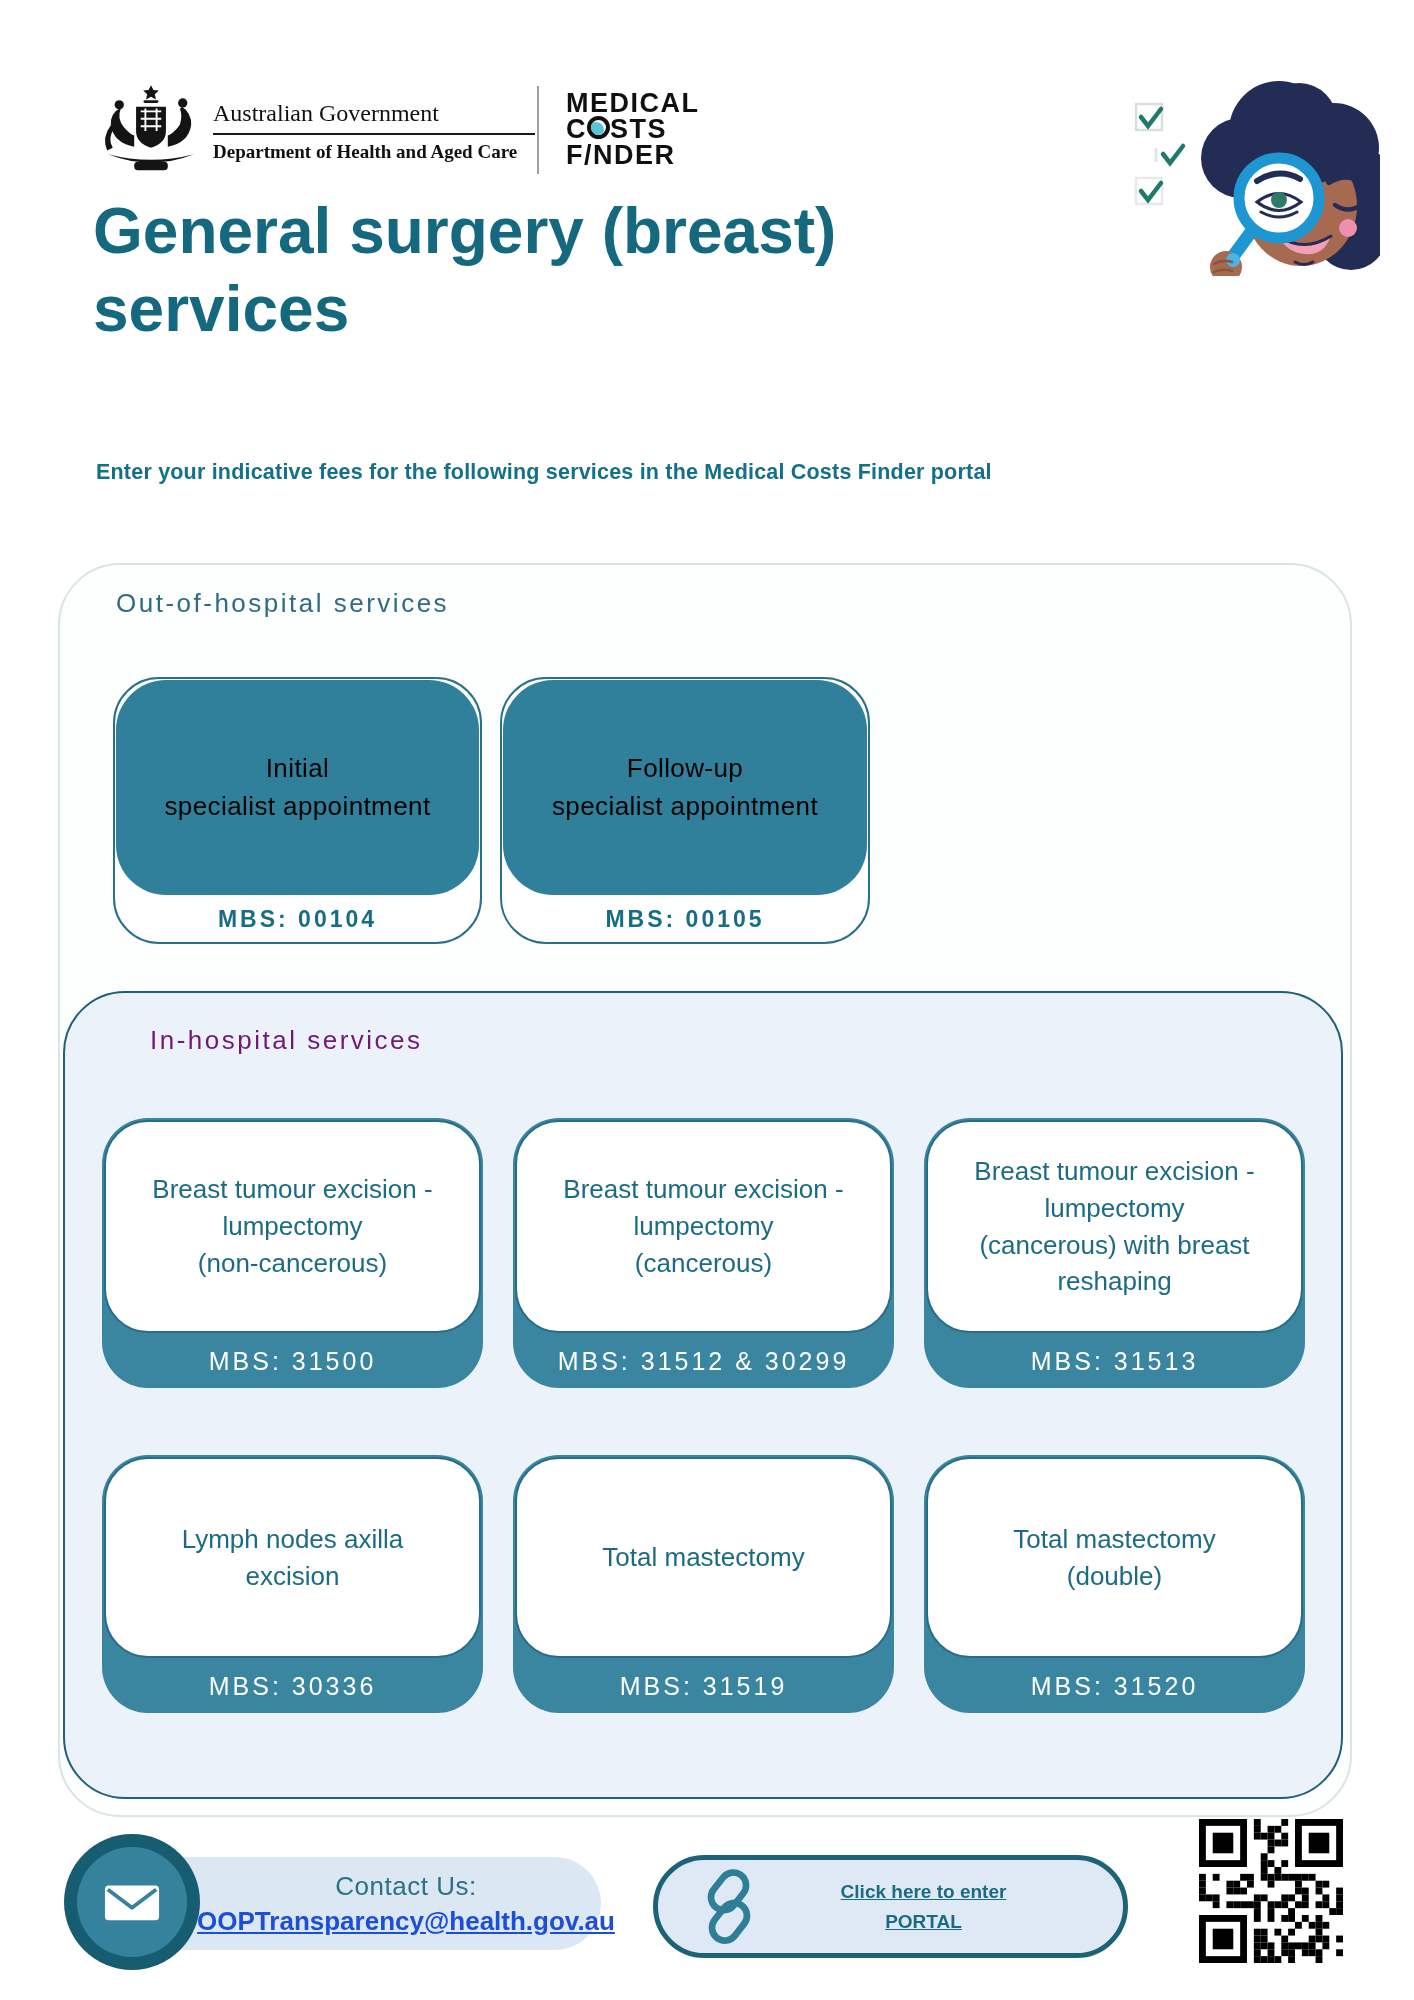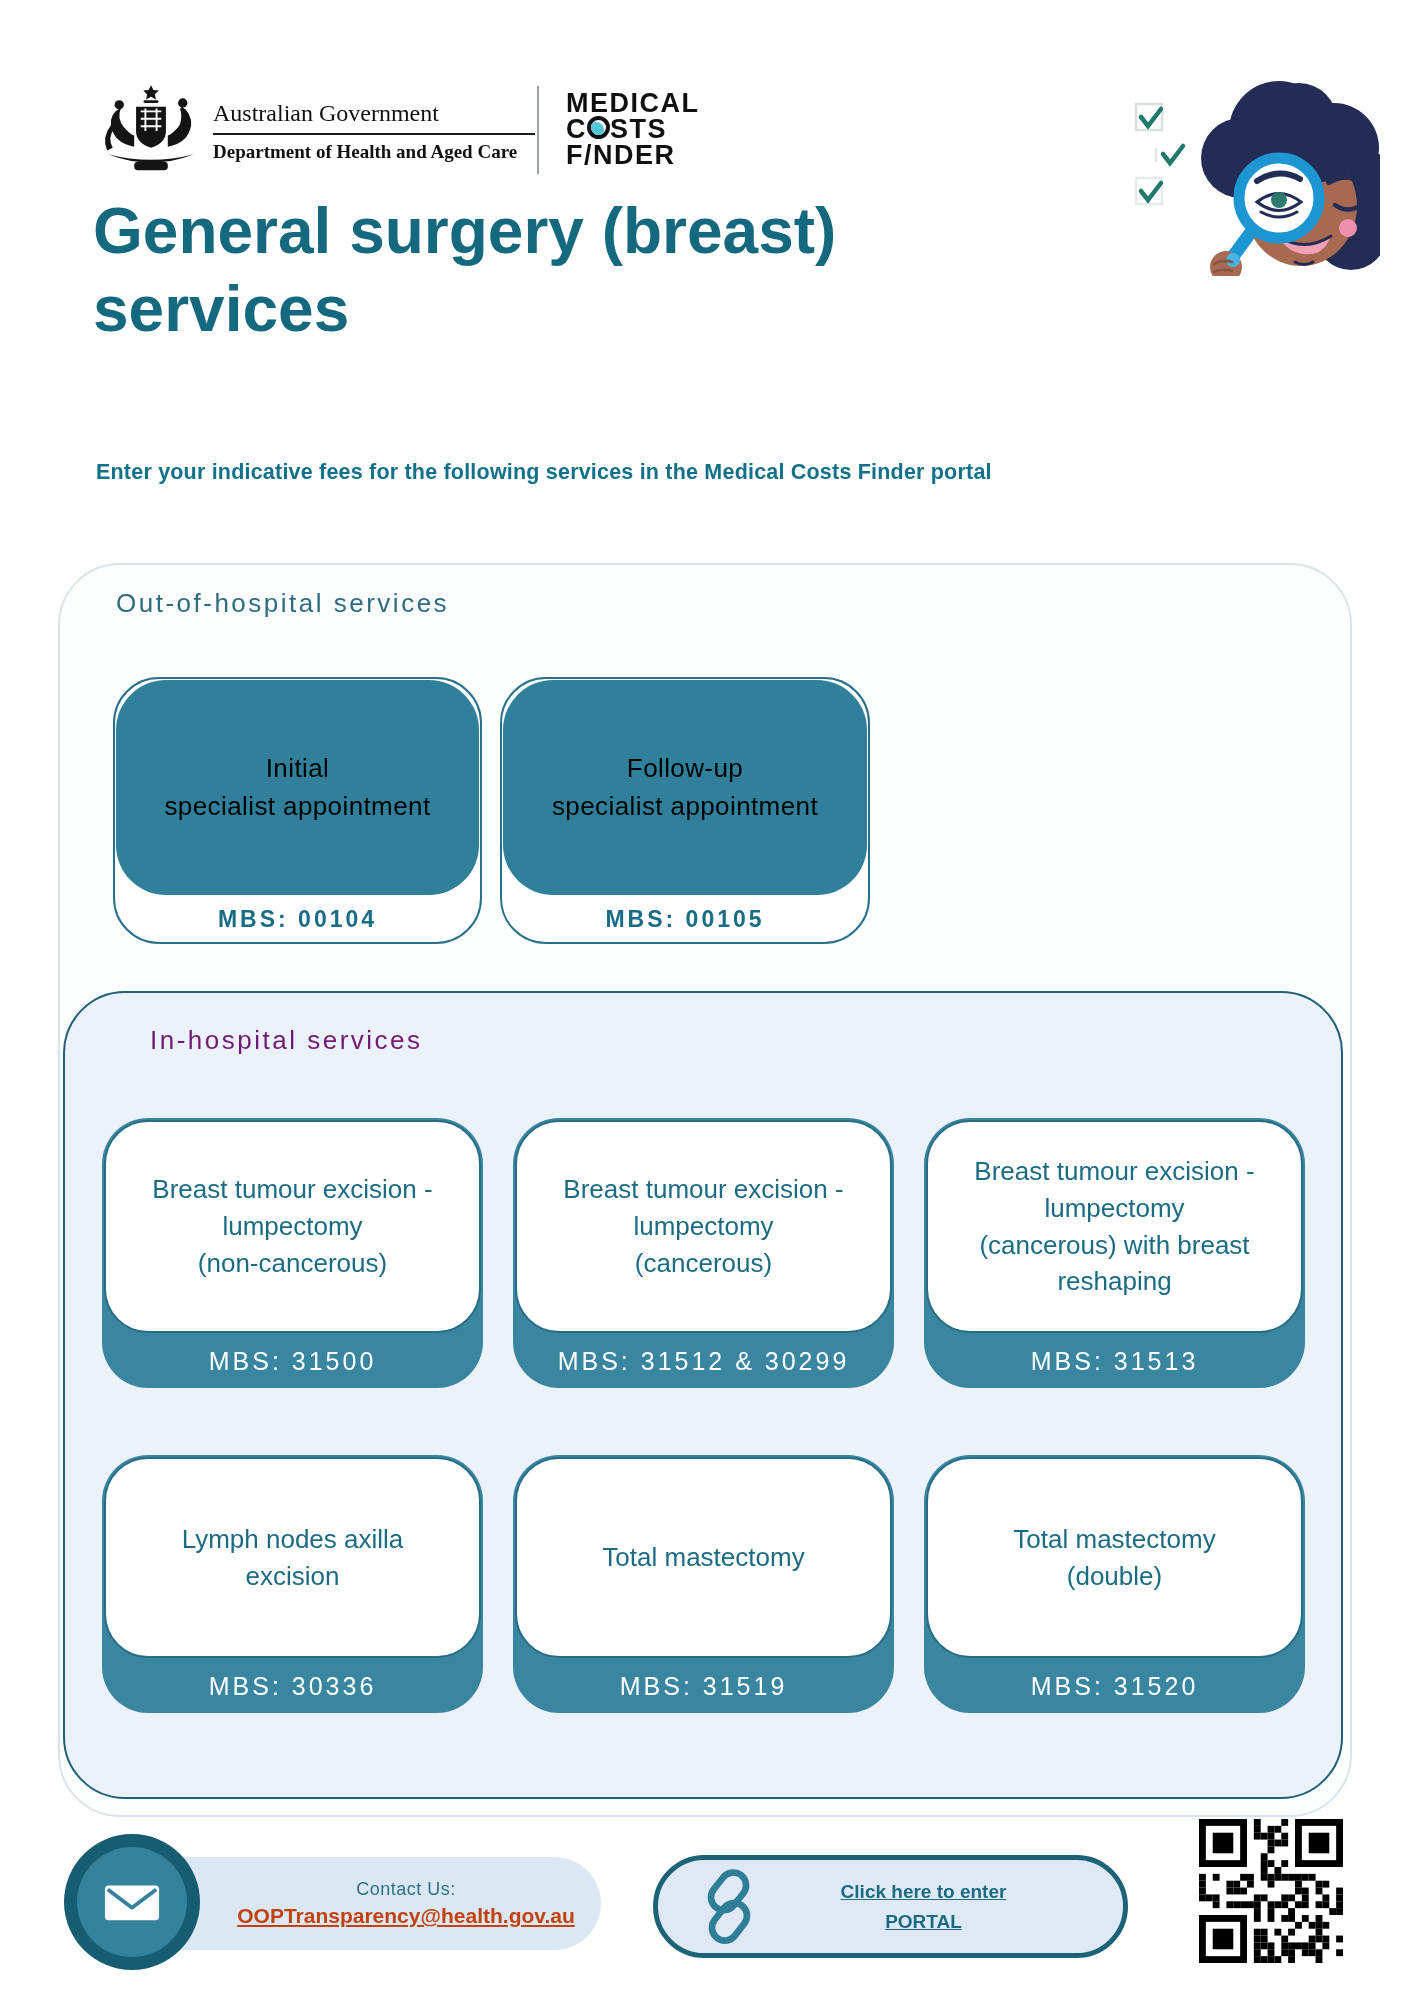--- a/index.html
+++ b/index.html
@@ -59,22 +59,22 @@
             border:2.5px solid #276d86;border-radius:44px;display:flex;align-items:center;
             justify-content:center;color:#1b6b83;font-size:26px;line-height:1.42;
             text-align:center;white-space:pre-line;box-sizing:border-box;padding:0 10px;}
   .ih-mbs{position:absolute;left:0;right:0;bottom:12px;text-align:center;color:#ffffff;
           font-size:25px;letter-spacing:3px;}
 
   
   #contact-pill{position:absolute;left:131px;top:1857px;width:470px;height:93px;
                 background:#dce7f4;border-radius:47px;display:flex;flex-direction:column;
                 align-items:center;justify-content:center;padding-left:80px;box-sizing:border-box;}
-  #contact-label{color:#2b7189;font-size:18px;letter-spacing:.5px;}
-  #contact-email{color:#c2410c;font-size:21px;font-weight:bold;text-decoration:underline;
+  #contact-label{color:#2b7189;font-size:26px;letter-spacing:.5px;}
+  #contact-email{color:#1d4ed8;font-size:26px;font-weight:bold;text-decoration:underline;
                  margin-top:4px;cursor:pointer;}
   #envelope-badge{position:absolute;left:64px;top:1834px;width:136px;height:136px;border-radius:50%;
                   background:#175d72;}
   #envelope-badge .inner{position:absolute;left:13px;top:13px;right:13px;bottom:13px;
                          border-radius:50%;background:#34829c;display:flex;align-items:center;
                          justify-content:center;}
   #portal-button{position:absolute;left:653px;top:1855px;width:475px;height:103px;
                  background:#dfe9f6;border:5px solid #1d6378;border-radius:56px;
                  box-sizing:border-box;display:flex;align-items:center;cursor:pointer;}
   #portal-icon{margin-left:42px;flex:0 0 auto;}

